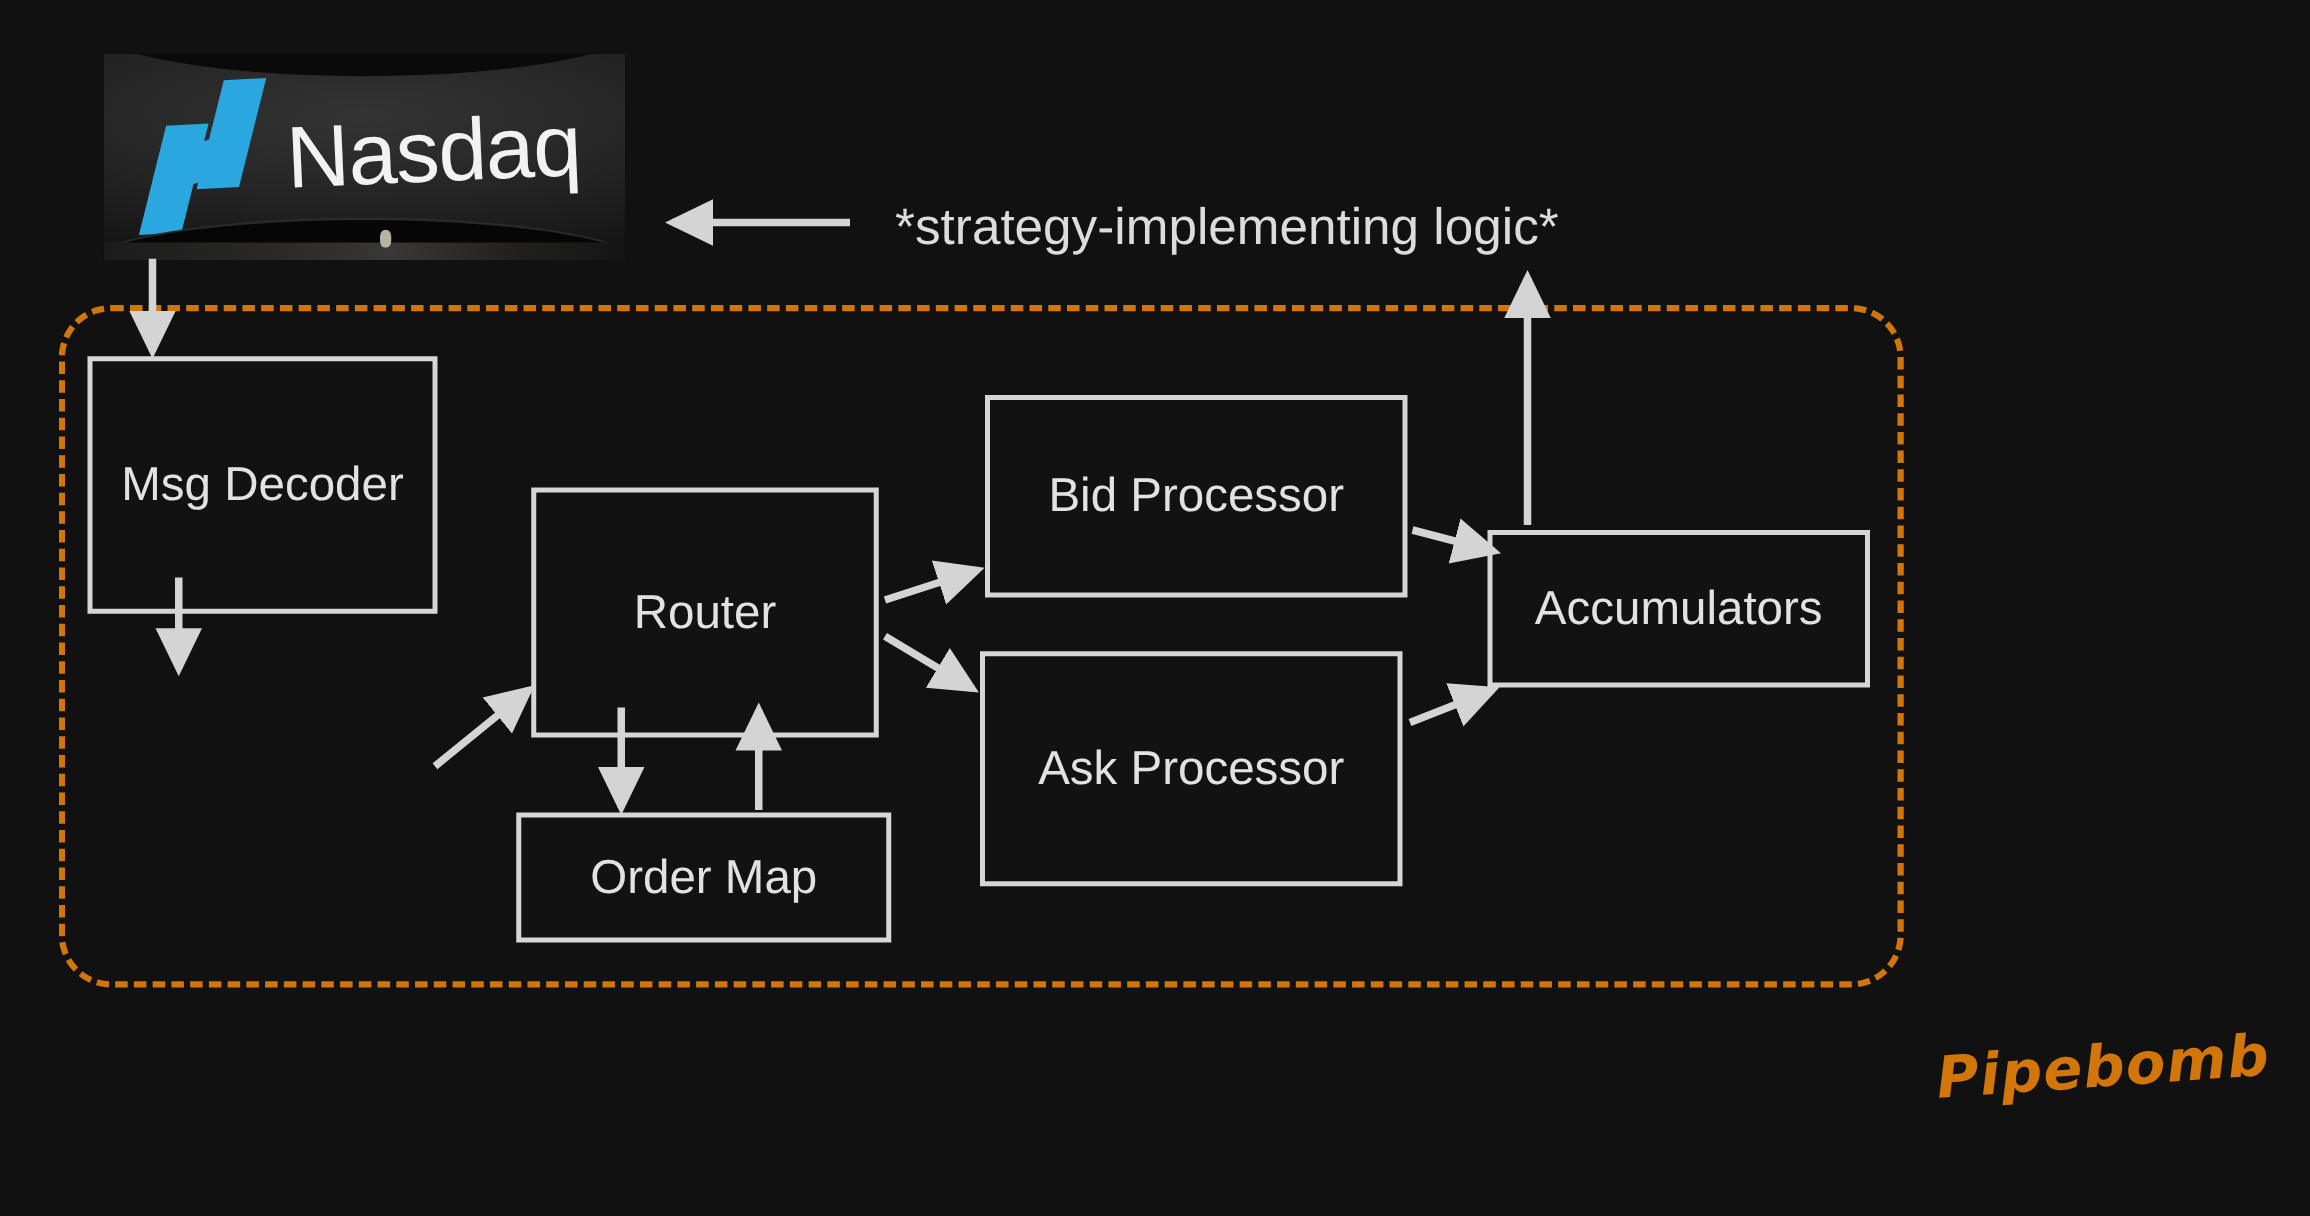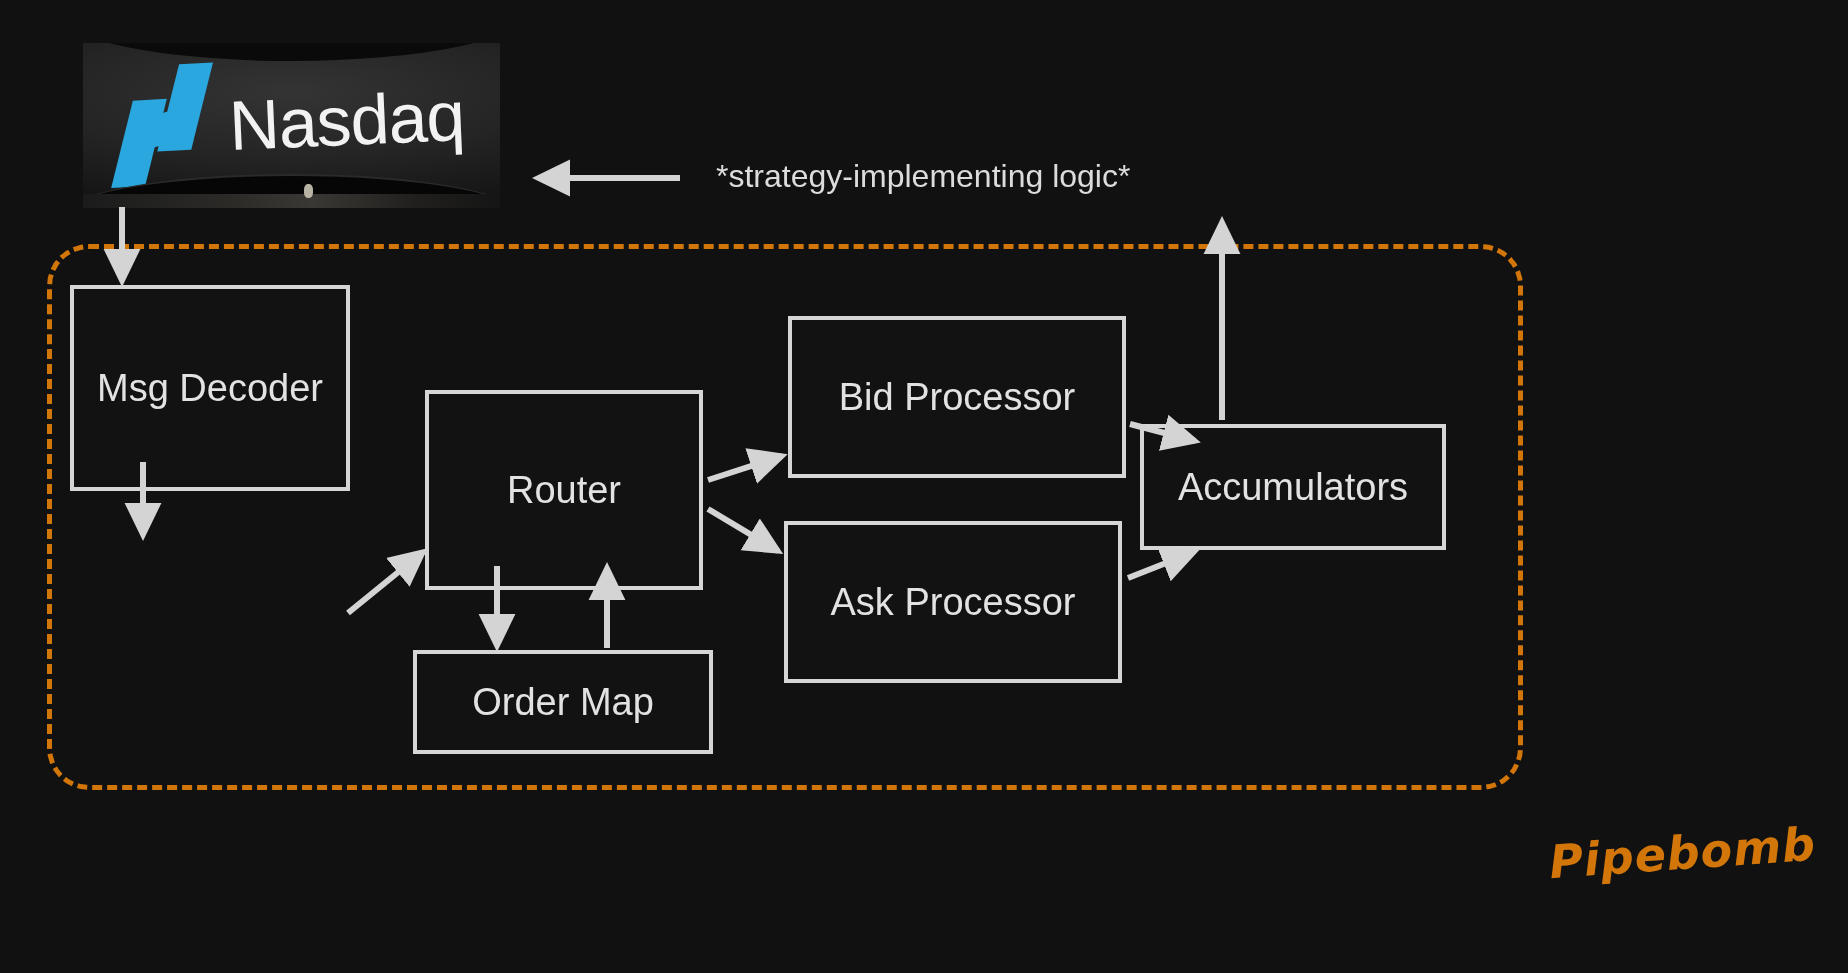--- a/index.html
+++ b/index.html
@@ -128,21 +128,21 @@
     color: #e2e2e2;
     font-size: 38px;
     font-family: "Liberation Sans", sans-serif;
     white-space: nowrap;
   }
 
   
   .free-label {
     position: absolute;
     color: #dcdcdc;
-    font-size: 32px;
+    font-size: 41px;
     font-family: "Liberation Sans", sans-serif;
     white-space: nowrap;
   }
 
   
   #arrows {
     position: absolute;
     left: 0; top: 0;
     width: 1848px; height: 973px;
     pointer-events: none;
@@ -182,25 +182,25 @@
   </div>
 
   <div class="node" style="left:413px; top:650px; width:300px; height:104px;align-items:center;">
     <span>Order Map</span>
   </div>
 
   <div class="node" style="left:788px; top:316px; width:338px; height:162px;">
     <span>Bid Processor</span>
   </div>
 
-  <div class="node" style="left:784px; top:521px; width:338px; height:162px;">
+  <div class="node" style="left:784px; top:521px; width:338px; height:188px;">
     <span>Ask Processor</span>
   </div>
 
-  <div class="node" style="left:1140px; top:424px; width:306px; height:126px;">
+  <div class="node" style="left:1190px; top:424px; width:306px; height:126px;">
     <span>Accumulators</span>
   </div>
 
   <svg id="arrows" viewBox="0 0 1848 973">
     <defs>
       <marker id="ah" markerWidth="7" markerHeight="7" refX="5.4" refY="3.5" orient="auto" markerUnits="strokeWidth">
         <path d="M0,0.4 L6.4,3.5 L0,6.6 z" fill="#d4d4d4"></path>
       </marker>
     </defs>
 

